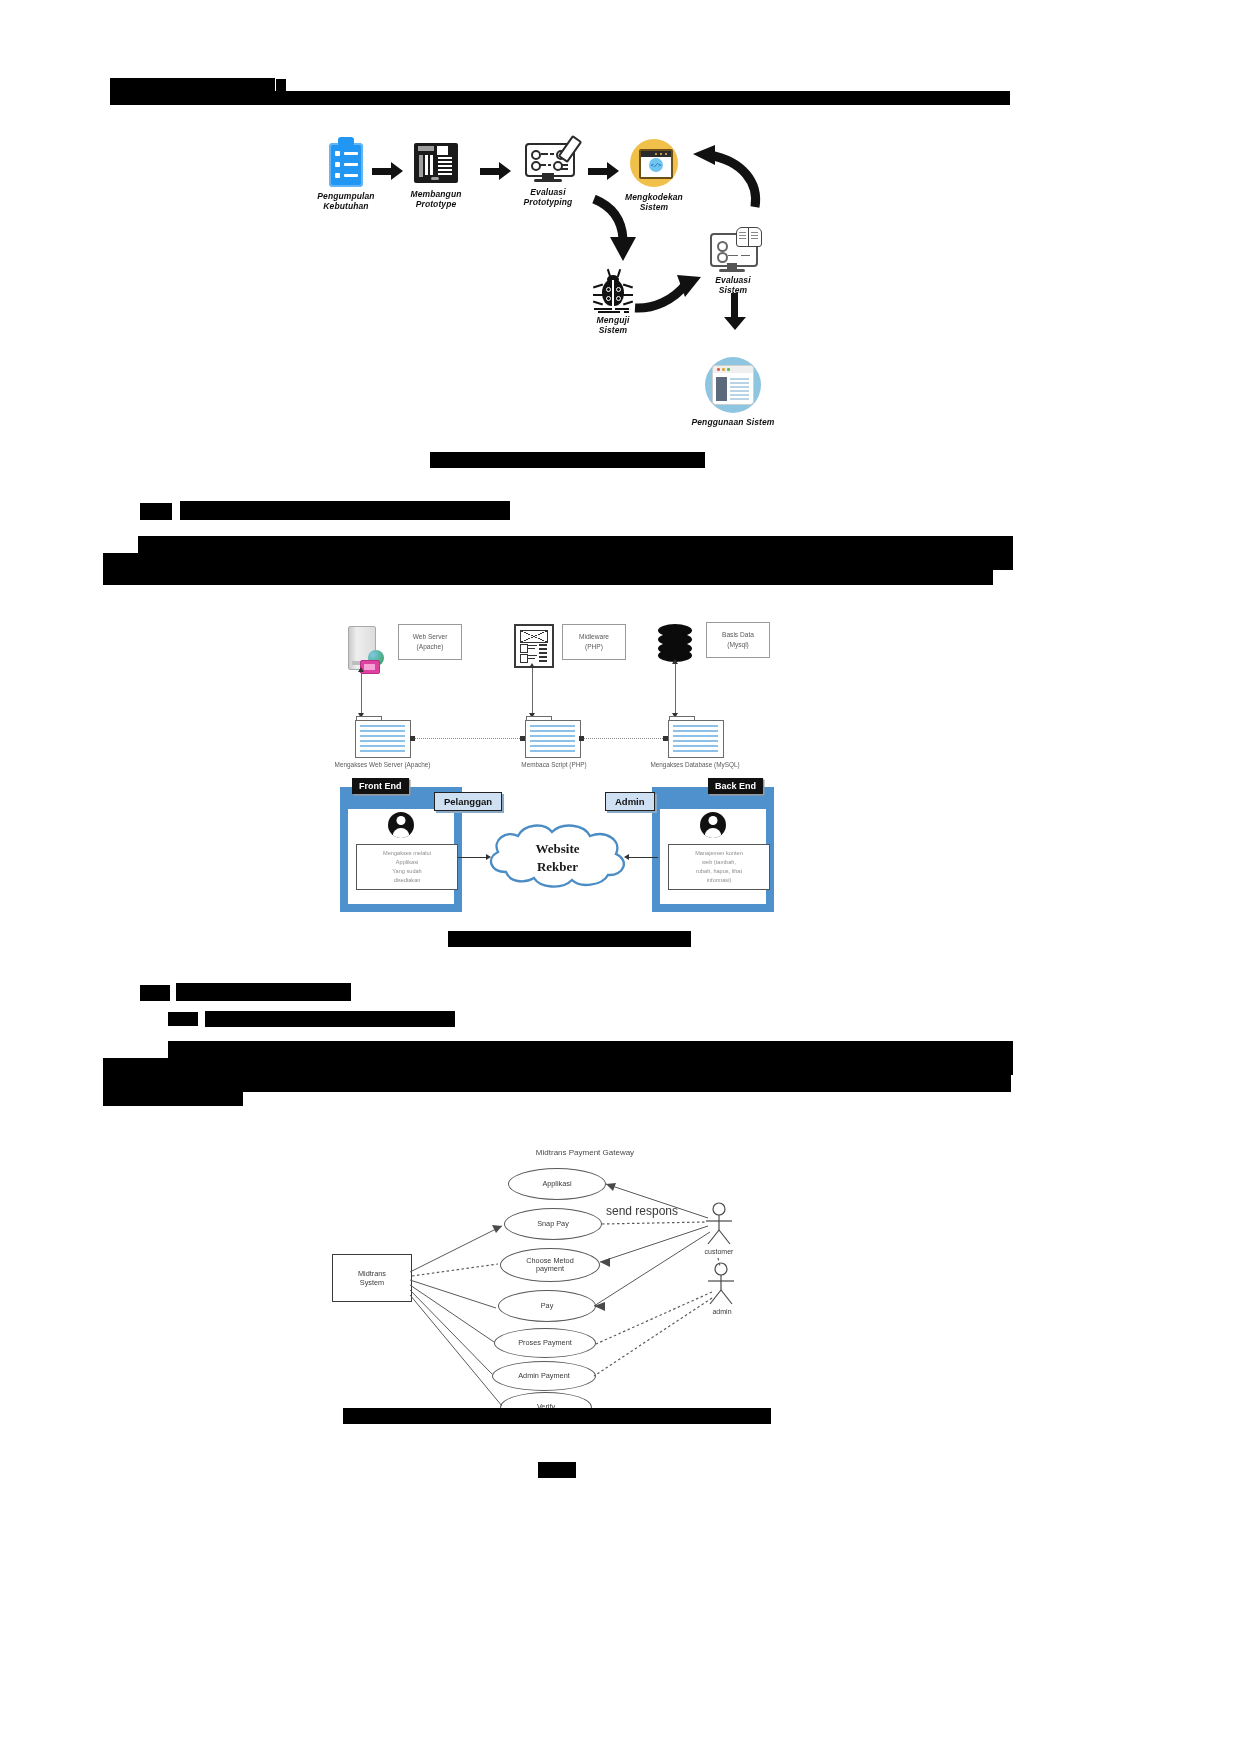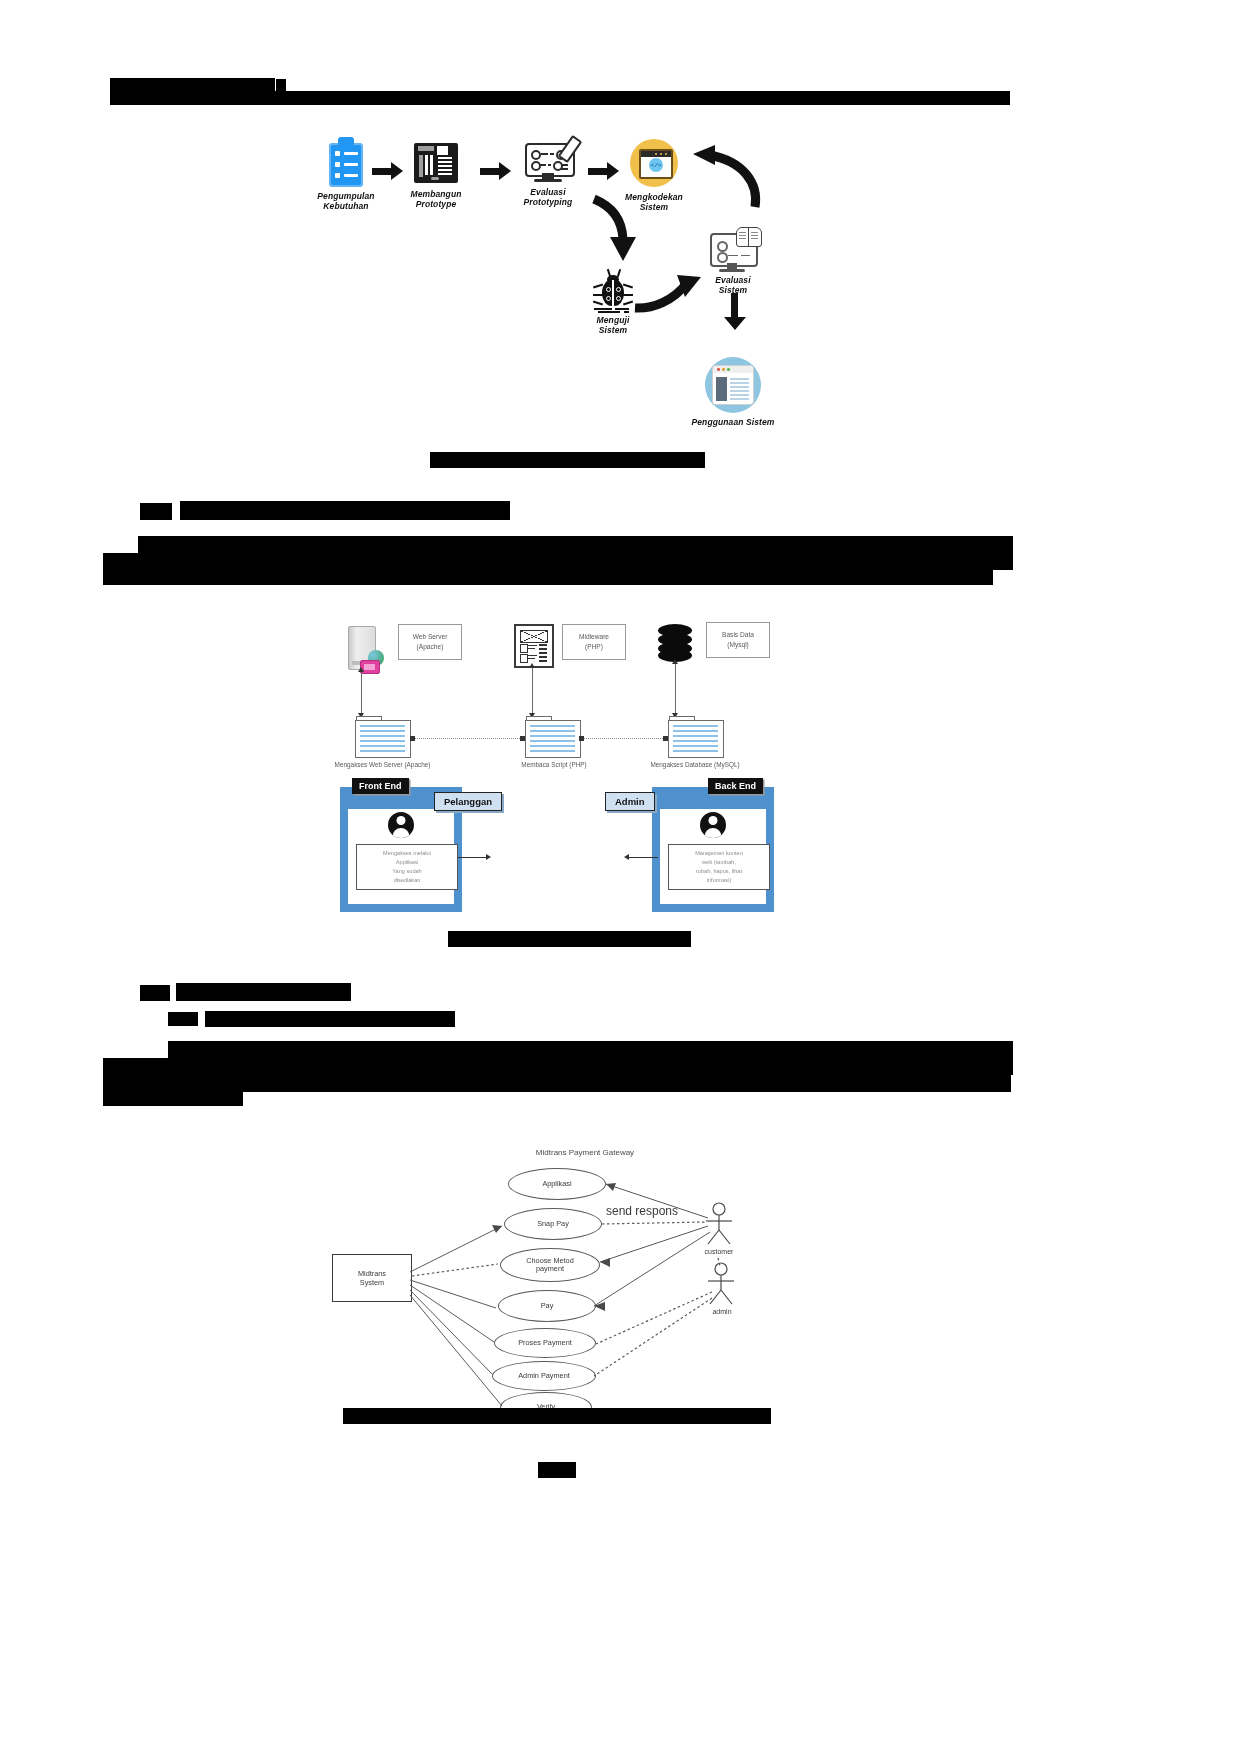--- a/index.html
+++ b/index.html
@@ -470,20 +470,31 @@
     <div class="avatar" style="left:370px;top:200px;"></div>
     <div class="ptxt center" style="left:338px;top:232px;width:90px;">
       <span>Manajemen konten</span><br>
       <span>web (tambah,</span><br>
       <span>rubah, hapus, lihat</span><br>
       <span>informasi)</span>
     </div>
     <div class="tagblack" style="left:378px;top:166px;">Back End</div>
     <div class="tagblue" style="left:275px;top:180px;">Admin</div>
 
+    <div class="cloud" style="left:150px;top:208px;">
+      <svg width="155" height="72" viewBox="0 0 155 72">
+        <path d="M26,52 C10,52 6,38 18,32 C12,20 26,10 38,16 C44,4 64,2 72,12
+                 C82,2 104,4 110,16 C126,10 142,20 136,34 C150,40 144,56 128,55
+                 C122,66 100,68 92,60 C82,70 60,68 54,58 C44,64 30,62 26,52 Z" fill="#ffffff" stroke="#4b8cc4" stroke-width="2.4"></path>
+      </svg>
+      <div class="cloudtxt" style="left:0;top:20px;width:155px;">
+        <span>Website</span><br>
+        <span>Rekber</span>
+      </div>
+    </div>
 
     <div class="solidline" style="left:128px;top:245px;width:30px;"></div>
     <div class="arrow-sm-r" style="left:156px;top:242px;"></div>
     <div class="solidline" style="left:298px;top:245px;width:30px;"></div>
     <div class="arrow-sm-l" style="left:294px;top:242px;"></div>
   </div>
 
   <div class="cap" style="left:448px;top:931px;width:243px;height:16px;"></div>
 
   <div>

